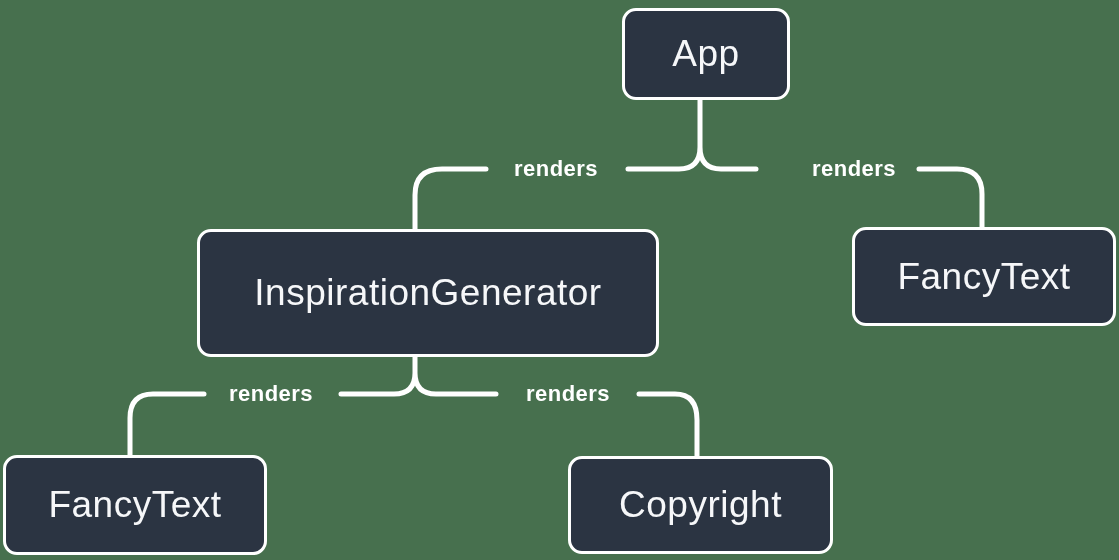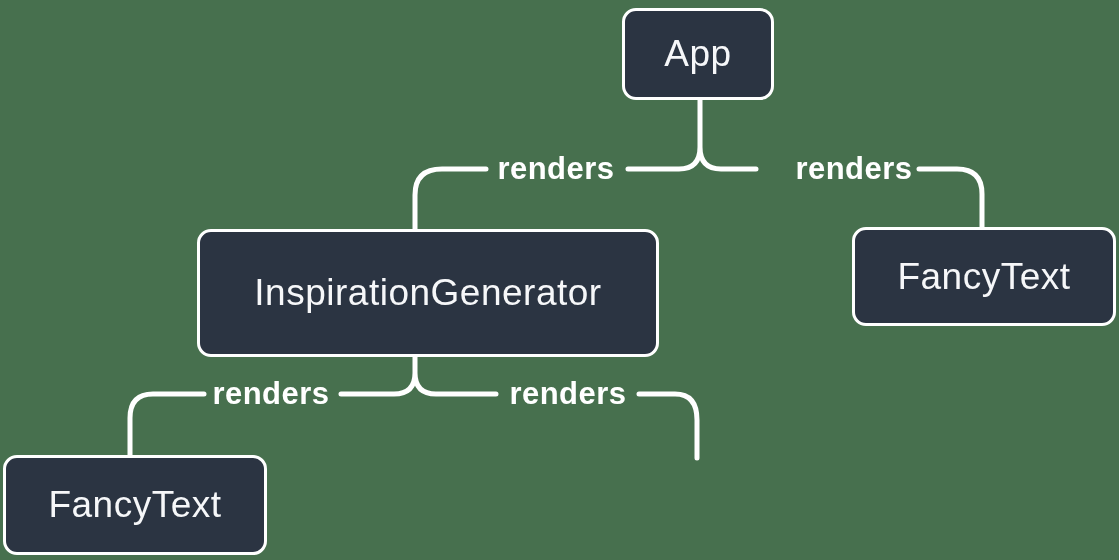--- a/index.html
+++ b/index.html
@@ -43,21 +43,21 @@
     justify-content: center;
     color: var(--node-text, #F6F7F9);
     font-size: 37px;
     letter-spacing: 0.5px;
     white-space: nowrap;
   }
   .edge-label {
     position: absolute;
     transform: translate(-50%, -50%);
     color: var(--edge, #FFFFFF);
-    font-size: 31px;
+    font-size: 22px;
     font-weight: 600;
     letter-spacing: 0.5px;
     white-space: nowrap;
   }
 </style>
 </head>
 <body>
 
 <div class="stage">
 
@@ -68,30 +68,33 @@
     <path d="M415 327 V373 Q415 394 394 394 H341 M415 373 Q415 394 436 394 H496"></path>
     <path d="M204 394 H153 Q130 394 130 418 V457"></path>
     <path d="M639 394 H675 Q697 394 697 420 V458"></path>
   </svg>
 
   <div class="edge-label" style="left:556px; top:169px;">renders</div>
   <div class="edge-label" style="left:854px; top:169px;">renders</div>
   <div class="edge-label" style="left:271px; top:394px;">renders</div>
   <div class="edge-label" style="left:568px; top:394px;">renders</div>
 
-  <div class="node" style="left:622px; top:8px; width:152px; height:92px;">
+  <div class="node" style="left:622px; top:8px; width:168px; height:92px;">
     <span>App</span>
   </div>
 
   <div class="node" style="left:197px; top:229px; width:462px; height:128px;">
     <span>InspirationGenerator</span>
   </div>
 
   <div class="node" style="left:852px; top:227px; width:264px; height:99px;">
     <span>FancyText</span>
   </div>
 
   <div class="node" style="left:3px; top:455px; width:264px; height:100px;">
     <span>FancyText</span>
   </div>
 
+  <div class="node" style="left:568px; top:456px; width:265px; height:98px;">
+    <span>Copyright</span>
+  </div>
 
 </div>
 
 </body></html>

